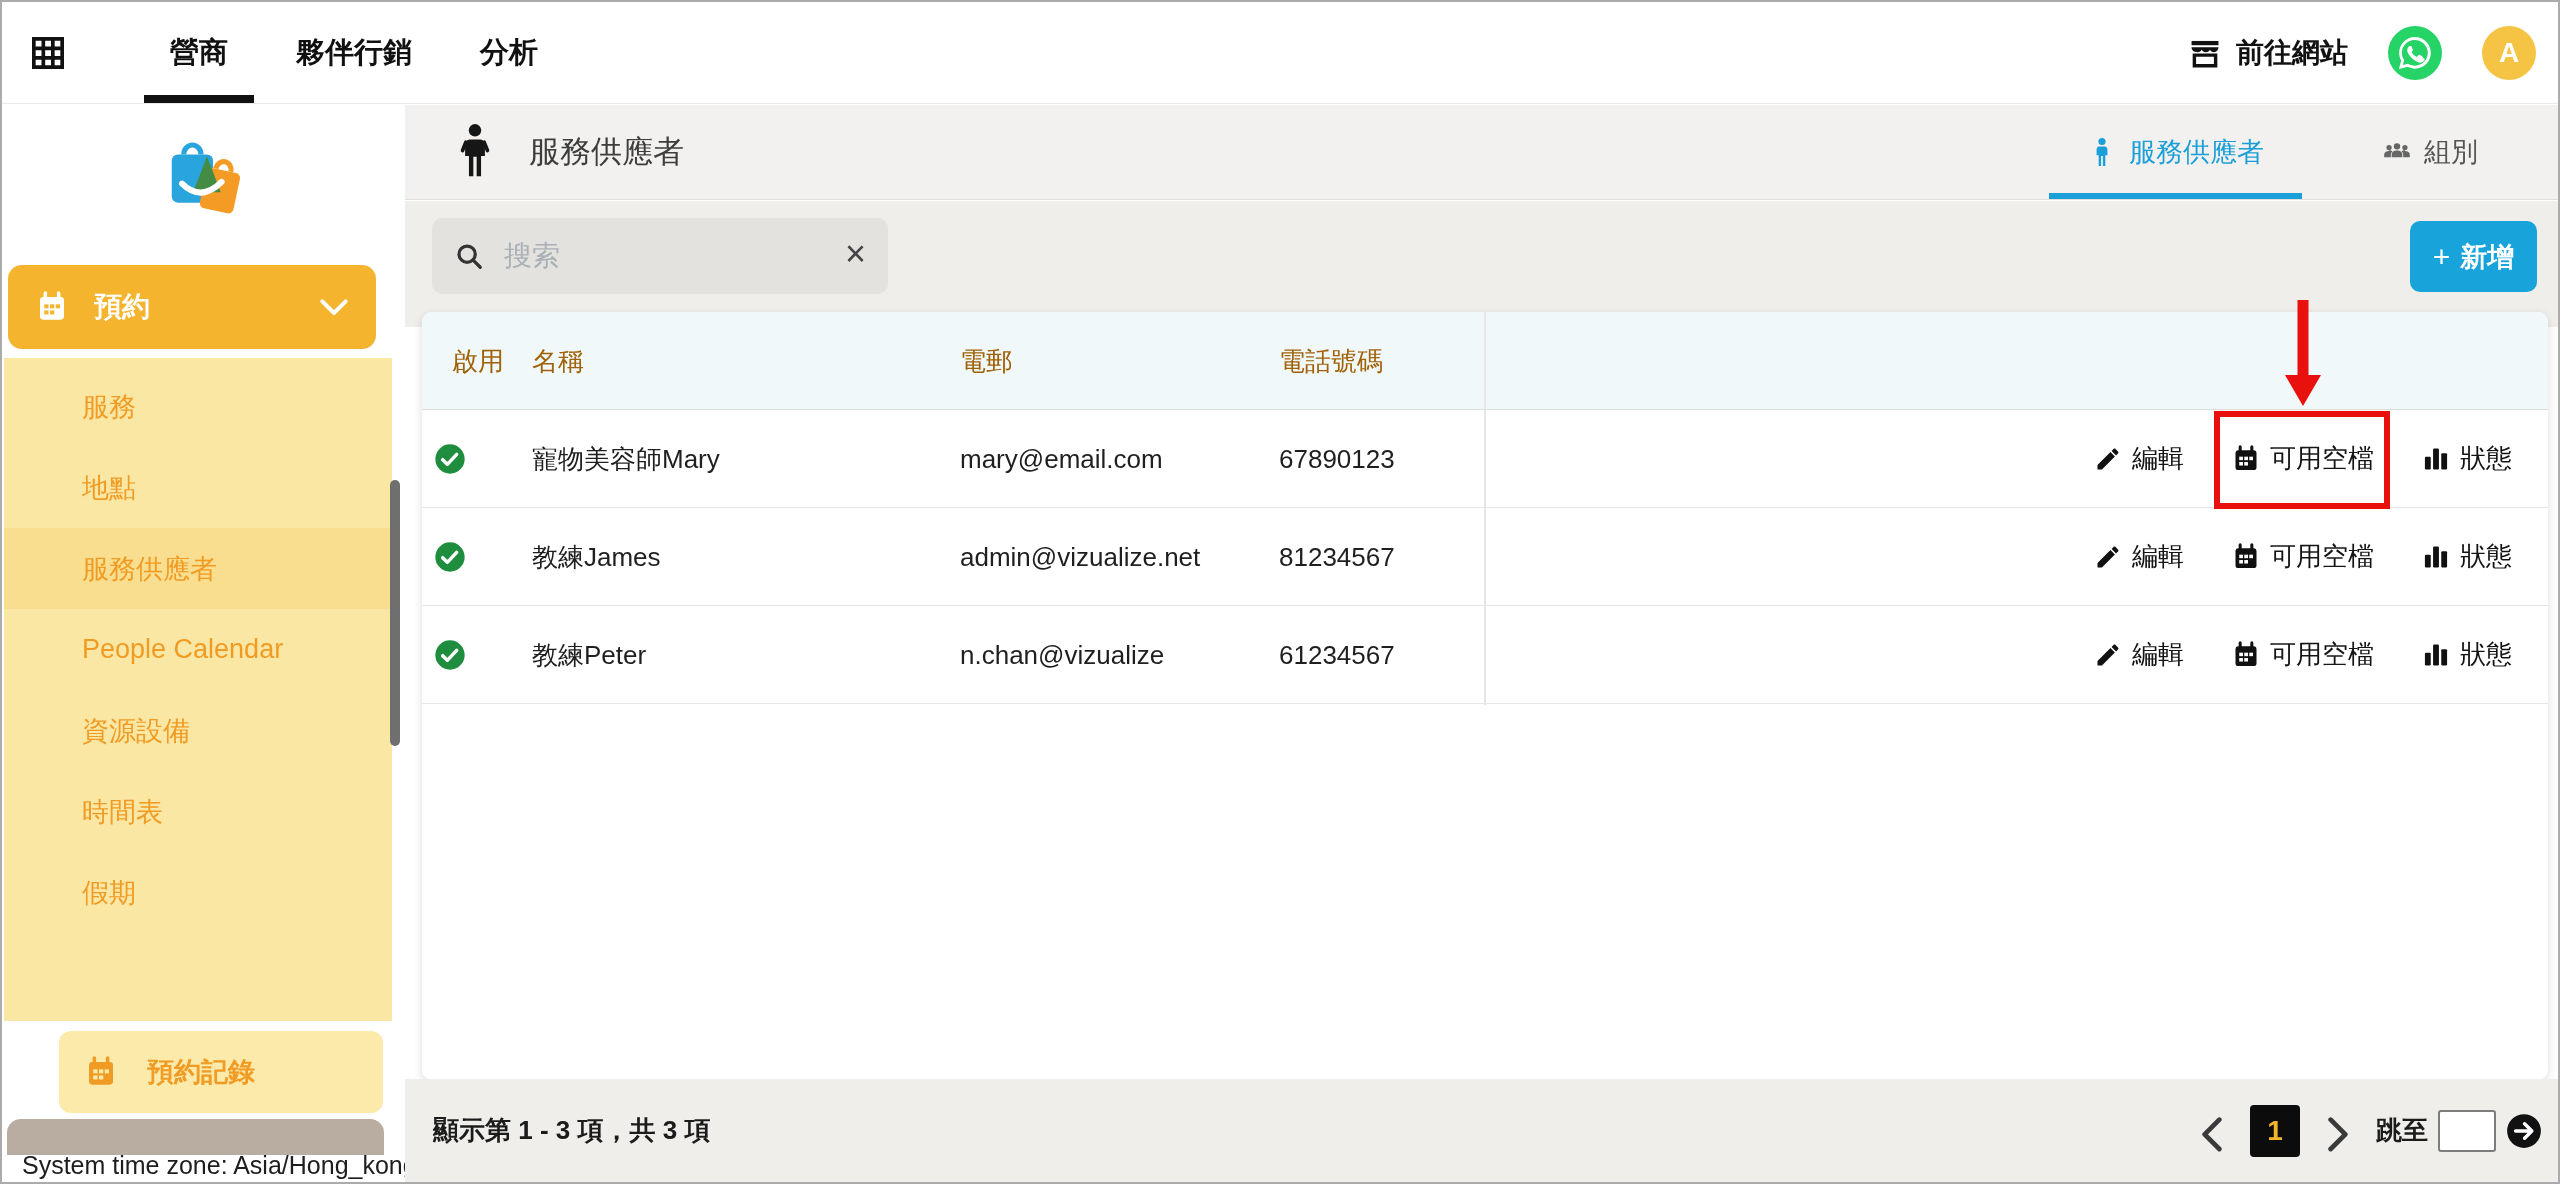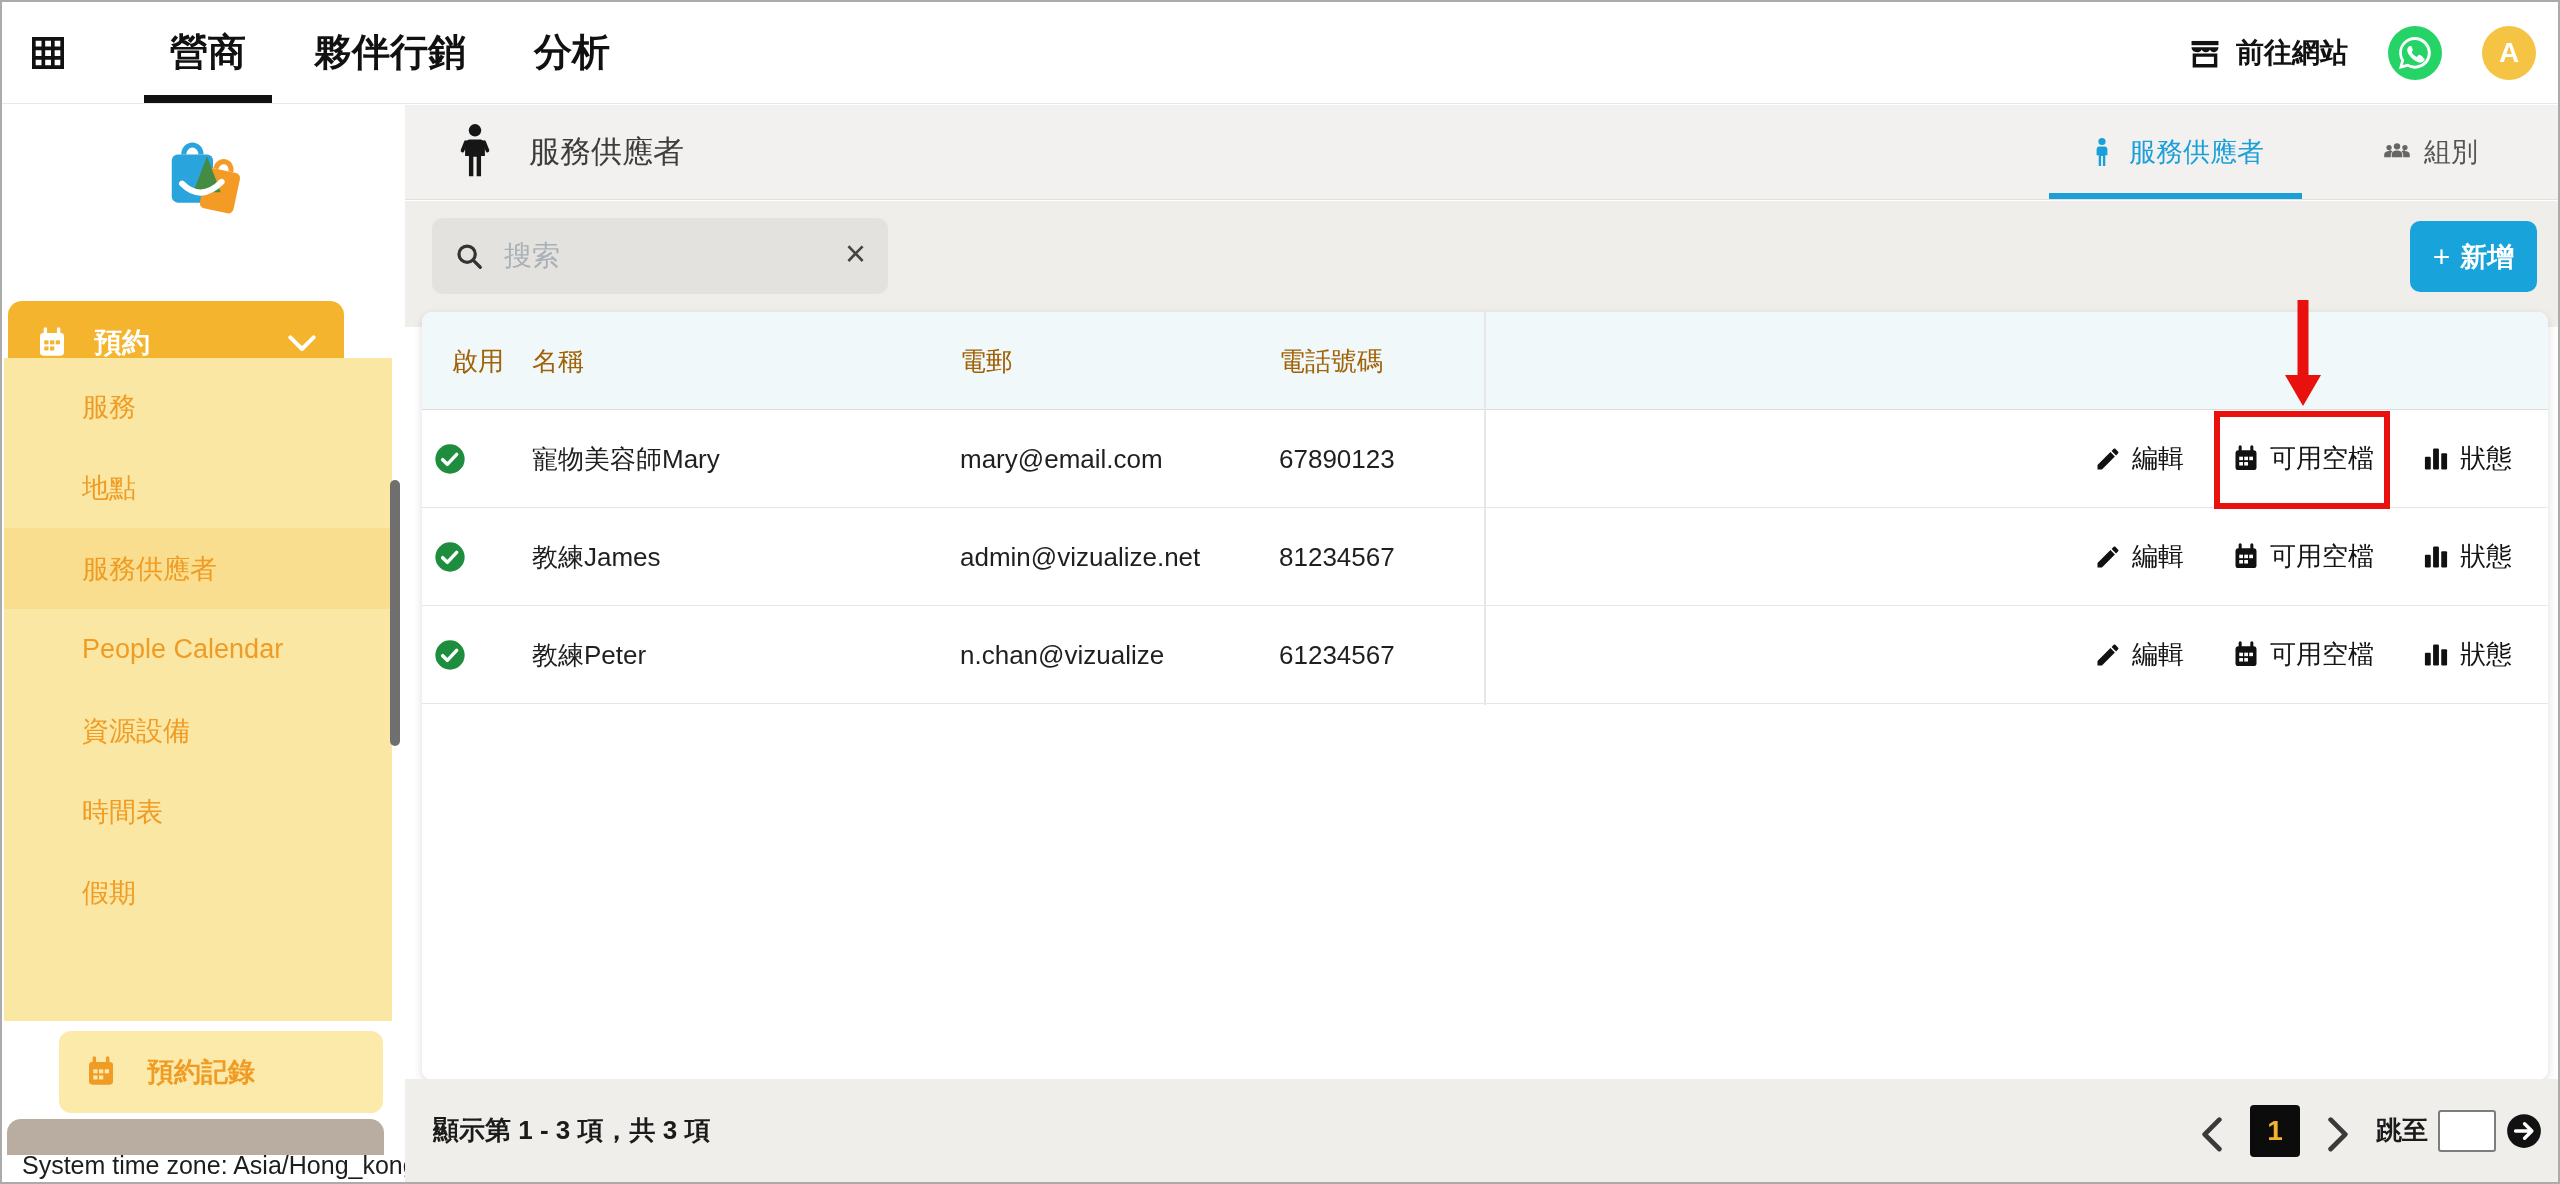--- a/index.html
+++ b/index.html
@@ -12,33 +12,33 @@
   svg{display:block;}
   
   .topbar{position:absolute;left:0;top:0;width:100%;height:102px;background:#fff;
     border-bottom:1px solid #E8E8E8;display:flex;align-items:center;z-index:6;}
   .menu-grid{margin-left:26px;width:40px;height:40px;color:#111;cursor:pointer;}
   .brand{display:flex;align-items:center;margin-left:30px;gap:8px;cursor:pointer;}
   .brand-text{font-family:"Liberation Serif","DejaVu Serif",serif;font-size:38px;font-weight:700;color:#4a4a4a;}
   .brand-text .bang{color:#F08124;}
   .nav{display:flex;height:100%;margin-left:76px;gap:16px;}
   .nav-item{position:relative;display:flex;align-items:center;padding:0 26px;
-    font-size:38px;font-weight:700;color:#111;cursor:pointer;}
+    font-size:29px;font-weight:700;color:#111;cursor:pointer;}
   .nav-item.active::after{content:"";position:absolute;left:0;right:0;bottom:0;height:8px;background:#111;}
   .top-right{margin-left:auto;display:flex;align-items:center;gap:40px;margin-right:22px;}
   .go-site{display:flex;align-items:center;gap:14px;font-size:28px;font-weight:700;color:#111;cursor:pointer;}
   .wa{width:54px;height:54px;cursor:pointer;}
   .avatar{width:54px;height:54px;border-radius:50%;background:#F6C445;color:#fff;
     display:flex;align-items:center;justify-content:center;font-size:28px;font-weight:700;cursor:pointer;}
   
   .sidebar{position:absolute;left:0;top:103px;width:402px;bottom:0;background:#fff;}
   .bags{position:absolute;left:156px;top:34px;width:86px;height:84px;}
-  .booking-btn{position:absolute;left:6px;top:160px;width:336px;height:84px;border:none;
+  .booking-btn{position:absolute;left:6px;top:160px;width:368px;height:84px;border:none;
     border-radius:14px;background:#F4B42D;display:flex;align-items:center;color:#fff;
-    font-size:28px;font-weight:700;padding:0 28px;gap:26px;cursor:pointer;font-family:inherit;margin-top:36px;}
+    font-size:28px;font-weight:700;padding:0 28px;gap:26px;cursor:pointer;font-family:inherit;}
   .booking-btn .cal{width:32px;height:32px;color:#fff;}
   .booking-btn .chev{margin-left:auto;width:28px;height:16px;color:#fff;}
   .panel{position:absolute;left:2px;top:253px;width:388px;height:663px;background:#FAE7A4;padding-top:8px;}
   .s-item{height:81px;display:flex;align-items:center;padding-left:78px;
     font-size:27px;color:#F09B23;cursor:pointer;}
   .s-item.active{background:#F8DE8E;}
   .records-btn{position:absolute;left:57px;top:926px;width:324px;height:82px;border:none;
     border-radius:12px;background:#FBEAA9;display:flex;align-items:center;gap:30px;
     padding:0 26px;color:#F09B23;font-size:27px;font-weight:600;cursor:pointer;font-family:inherit;}
   .records-btn .cal{width:32px;height:32px;color:#F09B23;}

